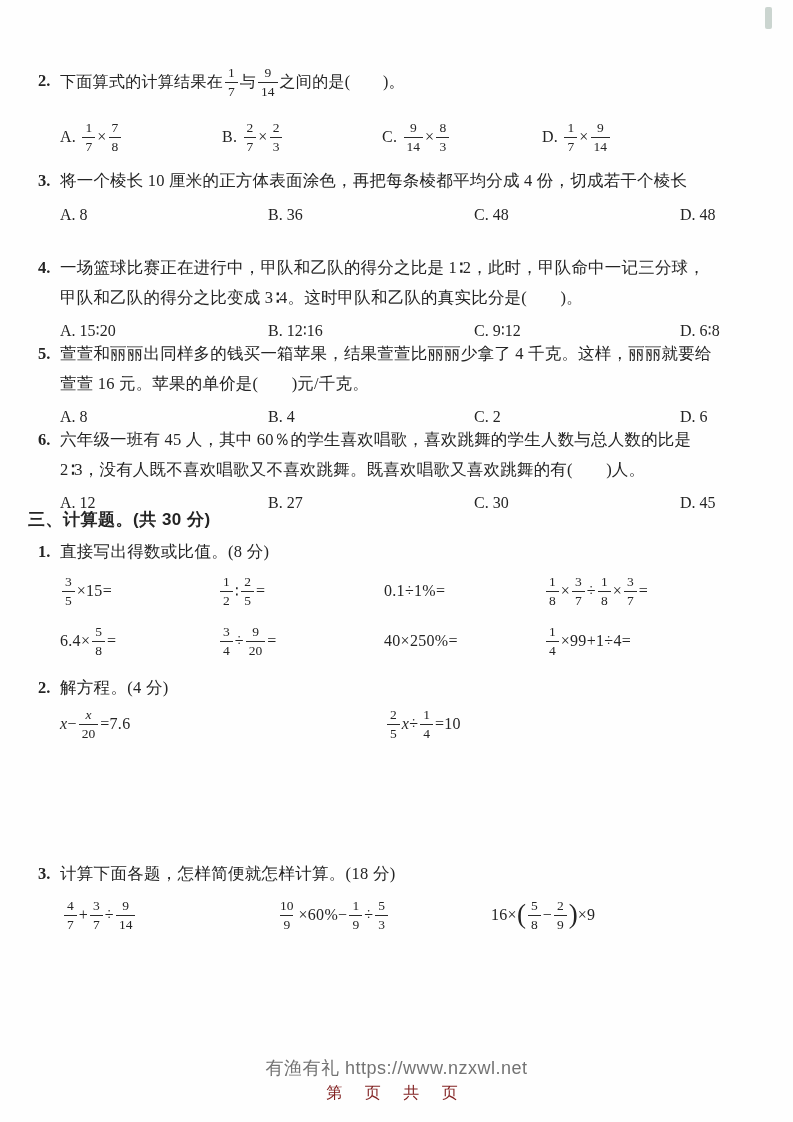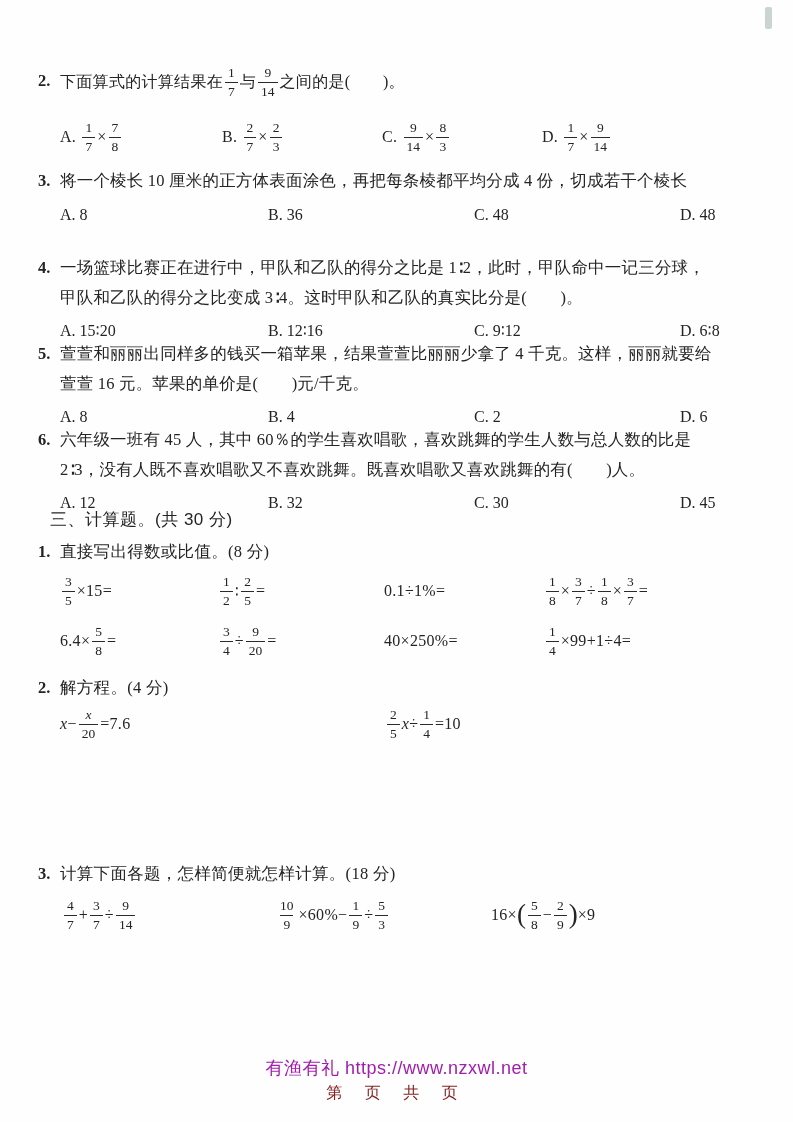--- a/index.html
+++ b/index.html
@@ -17,22 +17,22 @@
   .qnum.tall { line-height:46px; }
   .stem { flex:1; font-size:16.5px; line-height:29.5px; text-align:justify; letter-spacing:0.2px; }
   .stem-line { display:block; }
   .stem-math { flex:1; font-size:16.5px; line-height:46px; }
 
   .opts { display:grid; grid-template-columns:162px 160px 160px 1fr;
     margin-left:22px; font-size:16px; }
   .opts.plain { margin-top:5px; line-height:28px;gap:46px; }
   .opts.mathy { margin-top:12px; align-items:center; height:40px; }
 
-  .sec-title { position:absolute; left:50px; font-family:"Liberation Sans","DejaVu Sans",sans-serif;
-    font-weight:400; font-size:17px; letter-spacing:0.5px;text-align:right; }
+  .sec-title { position:absolute; left:28px; font-family:"Liberation Sans","DejaVu Sans",sans-serif;
+    font-weight:700; font-size:17px; letter-spacing:0.5px;text-align:right; }
   .sub-label { position:absolute; left:38px; display:flex; font-size:16.5px; }
   .sub-label .qnum { line-height:24px; }
   .sub-label .txt { letter-spacing:0.3px; line-height:24px; }
 
   .calcgrid { position:absolute; left:60px; width:705px; display:grid;
     grid-template-columns:158px 166px 160px 1fr; align-items:center; height:42px; }
   .eqgrid  { position:absolute; left:60px; width:705px; display:grid;
     grid-template-columns:325px 1fr; align-items:center; height:44px; }
   .simpgrid { position:absolute; left:62px; width:703px; display:grid;
     grid-template-columns:213px 216px 1fr; align-items:center; height:46px; }
@@ -42,21 +42,21 @@
   .var { font-style:italic; }
   .frac { display:inline-flex; flex-direction:column; align-items:center;
     vertical-align:middle; margin:0 2px; font-size:13.5px; line-height:1; text-align:center; }
   .fnum { display:block; padding:1px 3px 2px; }
   .fden { display:block; border-top:1px solid #2a2a2a; padding:2px 3px 1px; }
   .bparen { display:inline-block; font-size:27px; font-weight:400; vertical-align:middle;
     line-height:0; transform:translateY(-1px); }
 
   .footer-site { position:absolute; left:0; right:0; top:1056px; text-align:center;
     font-family:"Liberation Sans","DejaVu Sans",sans-serif; font-size:18px;
-    color:#a21caf; letter-spacing:0.5px; }
+    color:#737373; letter-spacing:0.5px; }
   .footer-page { position:absolute; left:0; right:0; top:1083px; text-align:center;
     font-family:"Liberation Sans","DejaVu Sans",sans-serif; font-size:16px;
     color:#7f1d1d; letter-spacing:9px; }
 </style>
 </head>
 <body>
 
 <div class="page">
 
   <div class="corner-mark"></div>
@@ -154,21 +154,21 @@
   <section class="qblock" style="top:425px">
     <div class="qrow">
       <span class="qnum">6.</span>
       <div class="stem">
         <span class="stem-line">六年级一班有 45 人，其中 60％的学生喜欢唱歌，喜欢跳舞的学生人数与总人数的比是</span>
         <span class="stem-line">2∶3，没有人既不喜欢唱歌又不喜欢跳舞。既喜欢唱歌又喜欢跳舞的有(　　)人。</span>
       </div>
     </div>
     <div class="opts plain">
       <span>A. 12</span>
-      <span>B. 32</span>
+      <span>B. 27</span>
       <span>C. 30</span>
       <span>D. 45</span>
     </div>
   </section>
 
   <h2 class="sec-title" style="top:508px; margin:0">三、计算题。(共 30 分)</h2>
 
   <div class="sub-label" style="top:540px">
     <span class="qnum">1.</span>
     <span class="txt">直接写出得数或比值。(8 分)</span>

